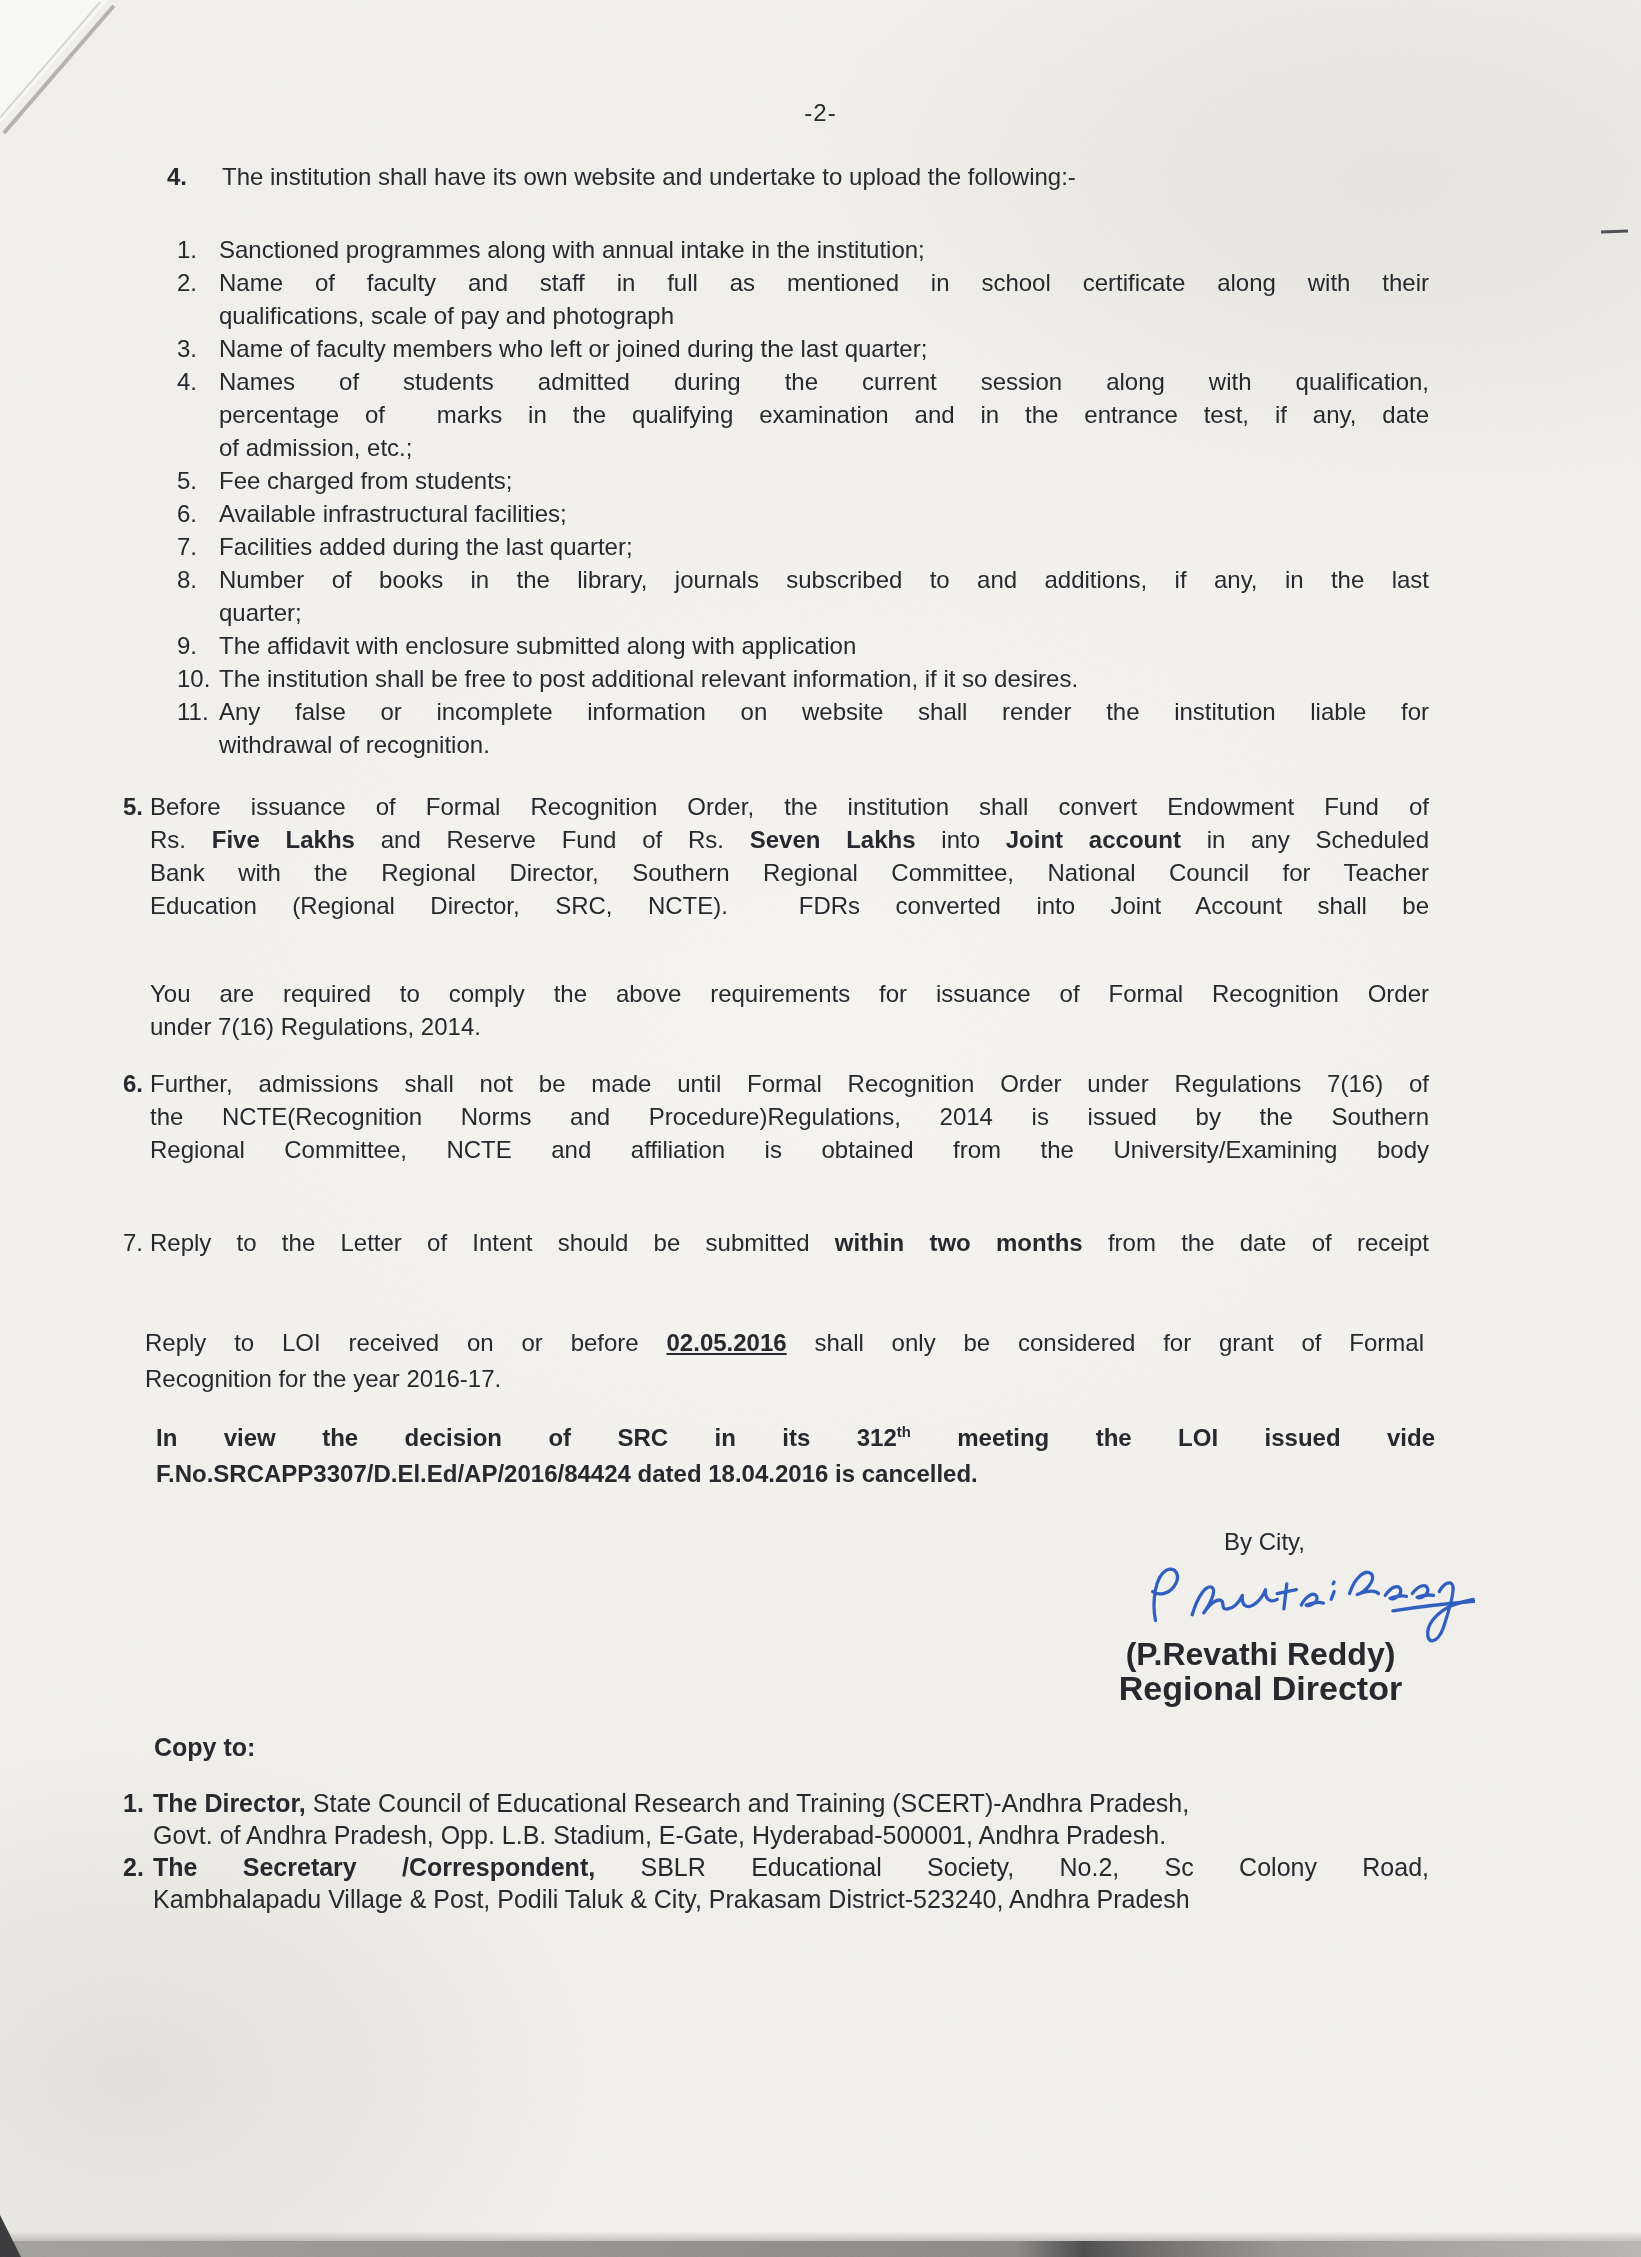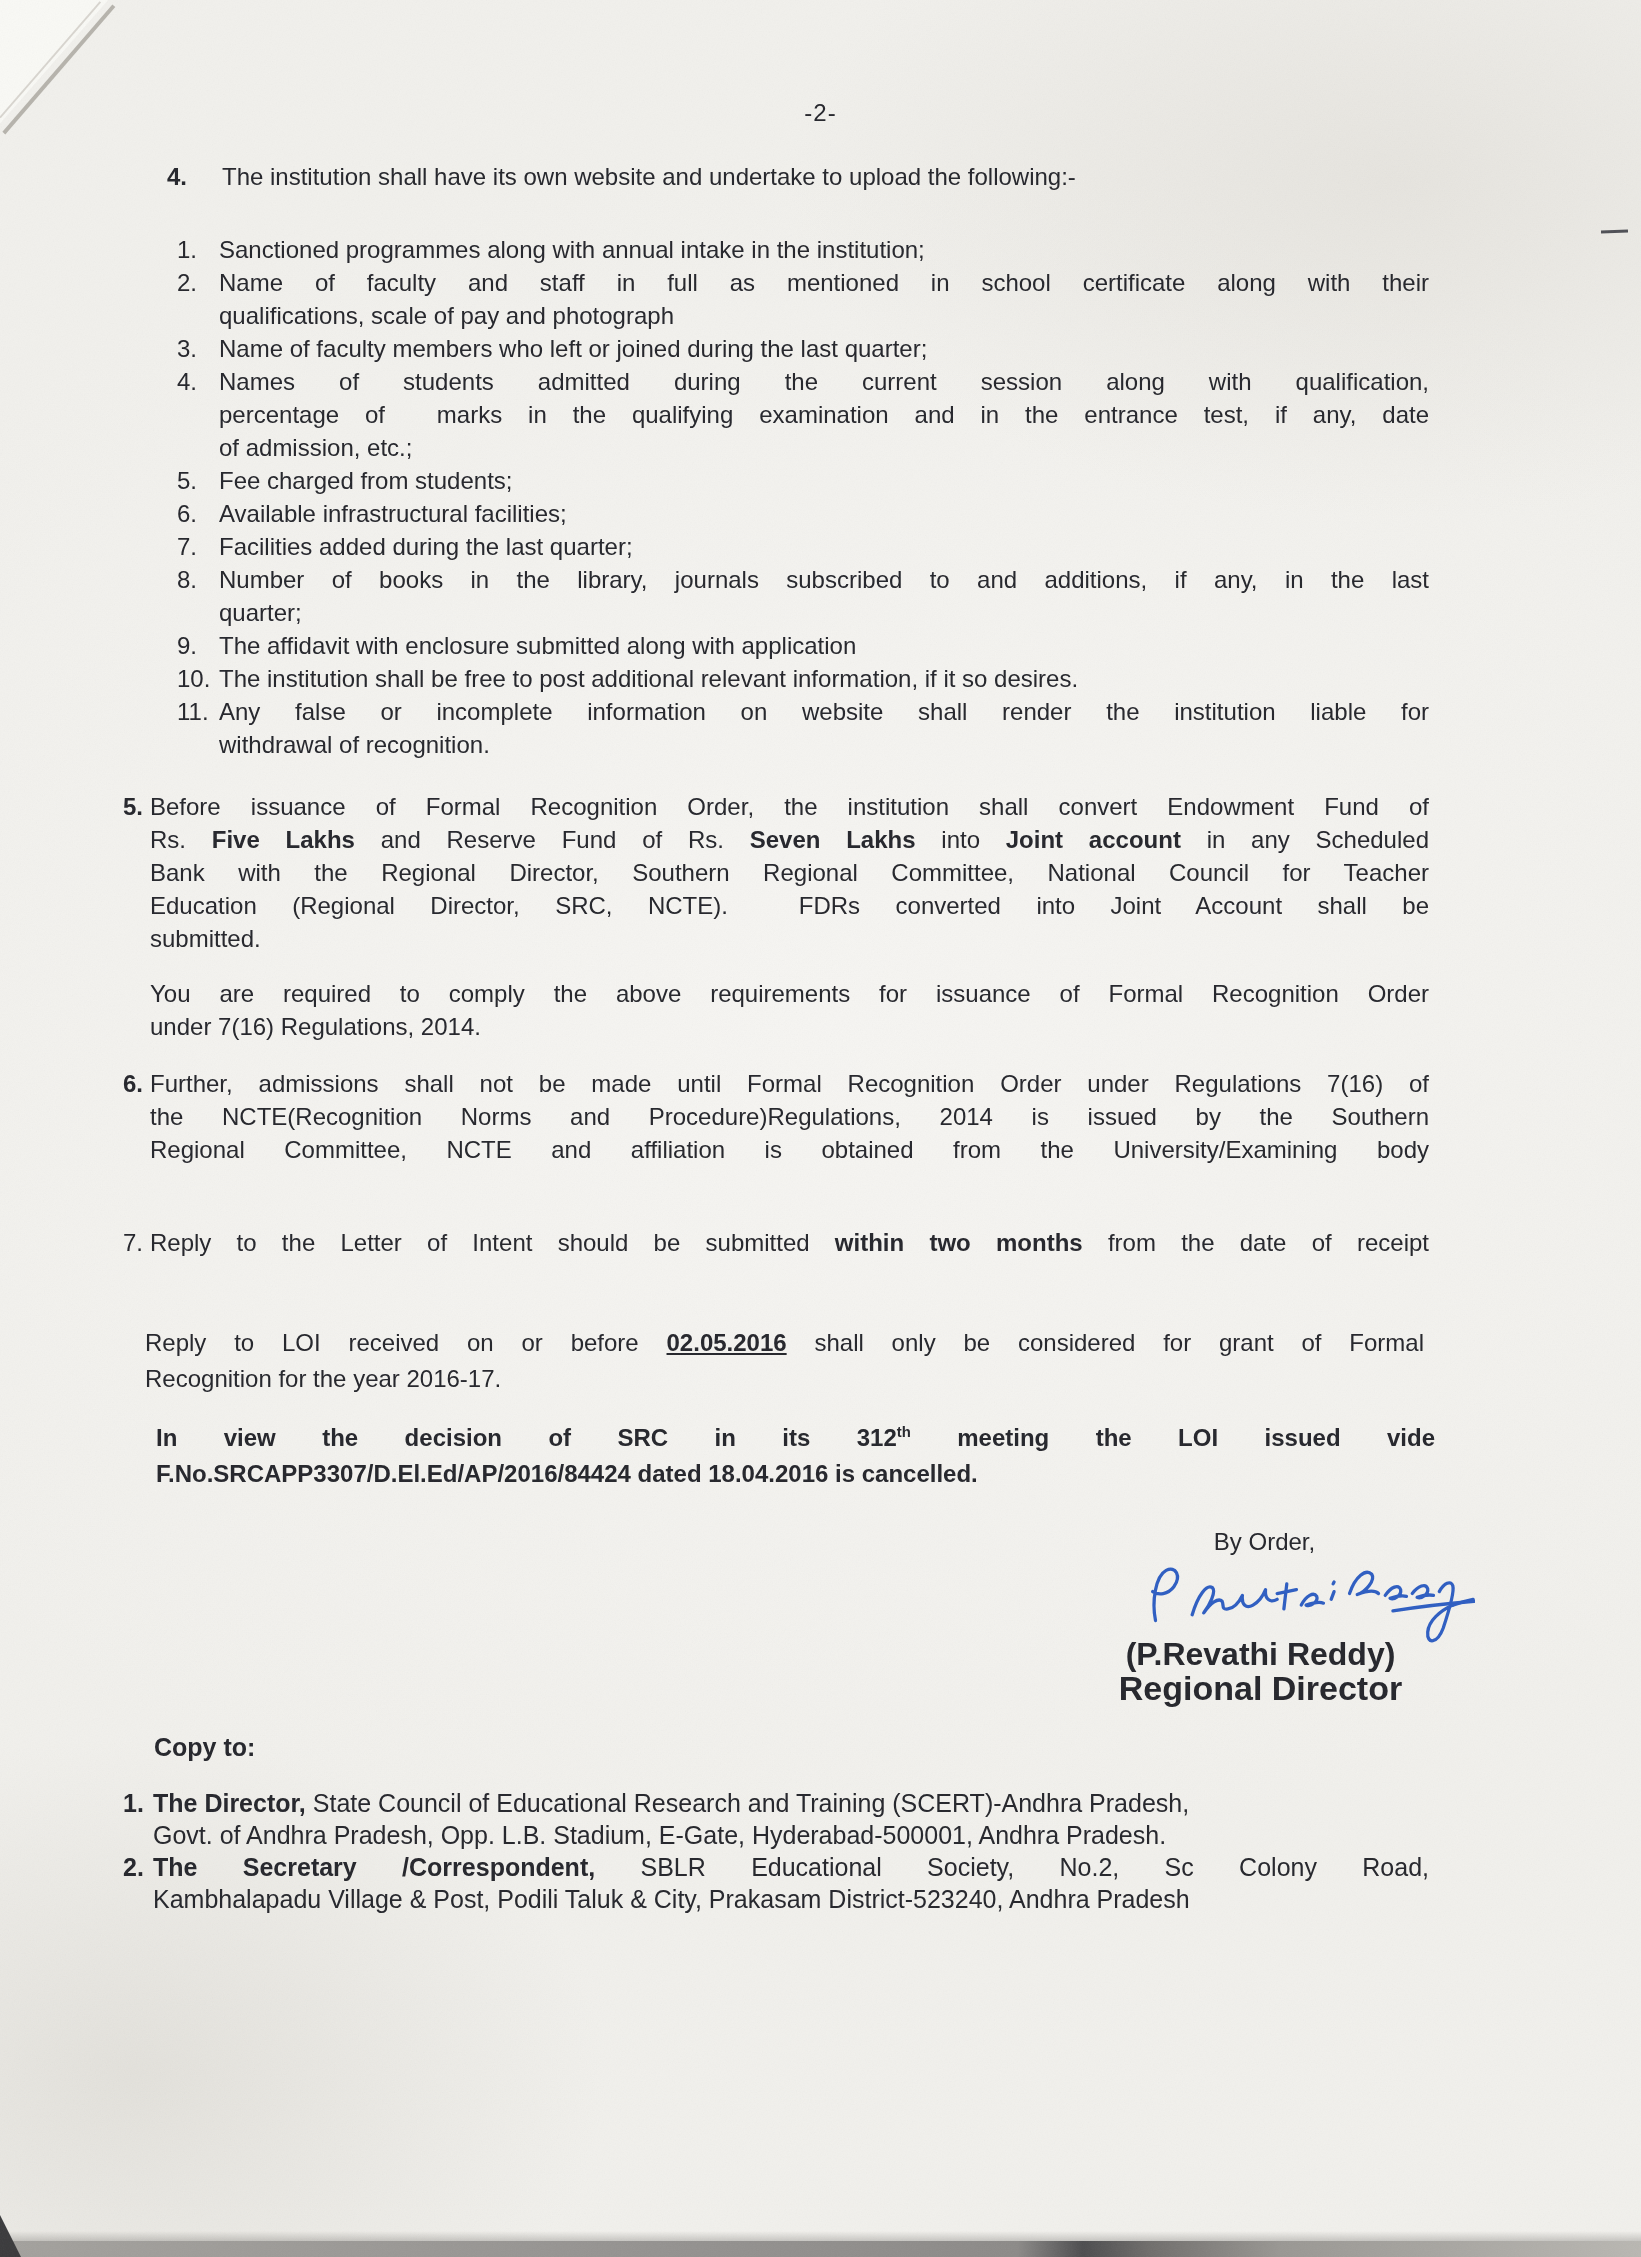--- a/index.html
+++ b/index.html
@@ -157,21 +157,20 @@
       </div>
   </div>
 
   <div id="item5-row" class="abs row fs">
     <div class="num">5.</div>
     <div class="txt">
         <div class="jline"><span>Before issuance of Formal Recognition Order, the institution shall convert Endowment Fund of</span></div>
         <div class="jline"><span>Rs. </span><span class="b">Five Lakhs</span><span> and Reserve Fund of Rs. </span><span class="b">Seven Lakhs</span><span> into </span><span class="b">Joint account</span><span> in any Scheduled</span></div>
         <div class="jline"><span>Bank with the Regional Director, Southern Regional Committee, National Council for Teacher</span></div>
         <div class="jline"><span>Education (Regional Director, SRC, NCTE).&nbsp; FDRs converted into Joint Account shall be</span></div>
-        <div class="jline jline-last"><span>submitted.</span></div>
       </div>
   </div>
 
   <div id="para-comply" class="abs fs">
       <div class="jline"><span>You are required to comply the above requirements for issuance of Formal Recognition Order</span></div>
       <div class="jline jline-last"><span>under 7(16) Regulations, 2014.</span></div>
     </div>
 
   <div id="item6-row" class="abs row fs">
     <div class="num">6.</div>
@@ -192,21 +191,21 @@
   <div id="para-loi" class="abs fs">
       <div class="jline"><span>Reply to LOI received on or before </span><span class="b u">02.05.2016</span><span> shall only be considered for grant of Formal</span></div>
       <div class="jline jline-last"><span>Recognition for the year 2016-17.</span></div>
     </div>
 
   <div id="para-cancel" class="abs fs">
       <div class="jline"><span class="b">In view the decision of SRC in its 312</span><sup class="b">th</sup><span class="b"> meeting the LOI issued vide</span></div>
       <div class="jline jline-last"><span class="b">F.No.SRCAPP3307/D.El.Ed/AP/2016/84424 dated 18.04.2016 is cancelled.</span></div>
     </div>
 
-  <div id="by-order" class="abs">By Order,</div>
+  <div id="by-order" class="abs">By City,</div>
 
   <svg id="signature-svg" class="abs" width="333" height="114" viewBox="0 0 345 118">
     <g id="sig-strokes" fill="none" stroke="#2d5dc2" stroke-width="3.4" stroke-linecap="round" stroke-linejoin="round">
       <path d="M14 72 C 10 52 14 26 25 20 C 35 15 41 26 33 37 C 27 45 17 46 11 42"></path>
       <path d="M52 66 C 58 46 67 34 73 38 C 77 42 70 56 64 64 C 71 54 79 48 83 52 C 85 56 82 61 89 60 C 96 59 101 52 104 46 C 103 56 108 60 115 56 C 122 52 126 45 128 40 C 127 50 133 54 140 50"></path>
       <path d="M150 34 L 147 60"></path>
       <path d="M140 44 L 160 40"></path>
       <path d="M165 56 C 170 46 178 42 181 47 C 183 52 175 58 170 56 C 176 54 183 52 188 54"></path>
       <path d="M196 50 L 199 42 M198 34 L 199 32"></path>
       <path d="M215 44 C 221 26 232 18 238 24 C 242 30 232 42 223 45 C 231 42 241 40 245 44"></path>

